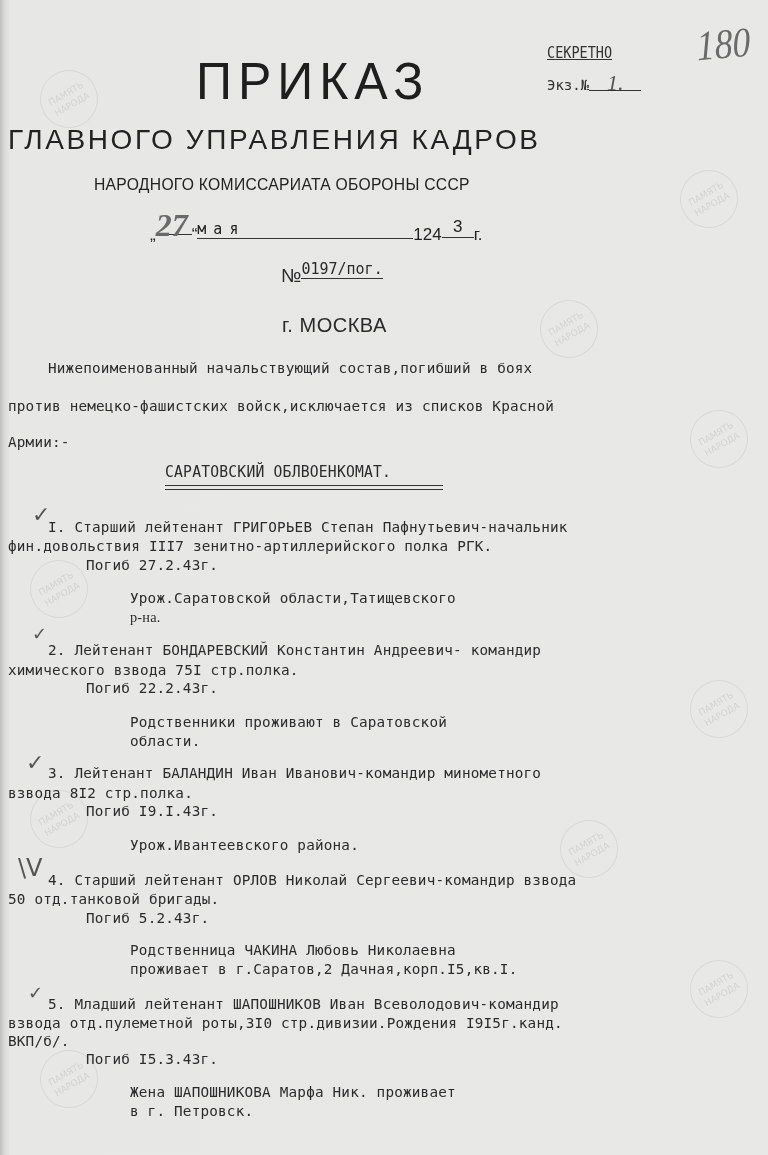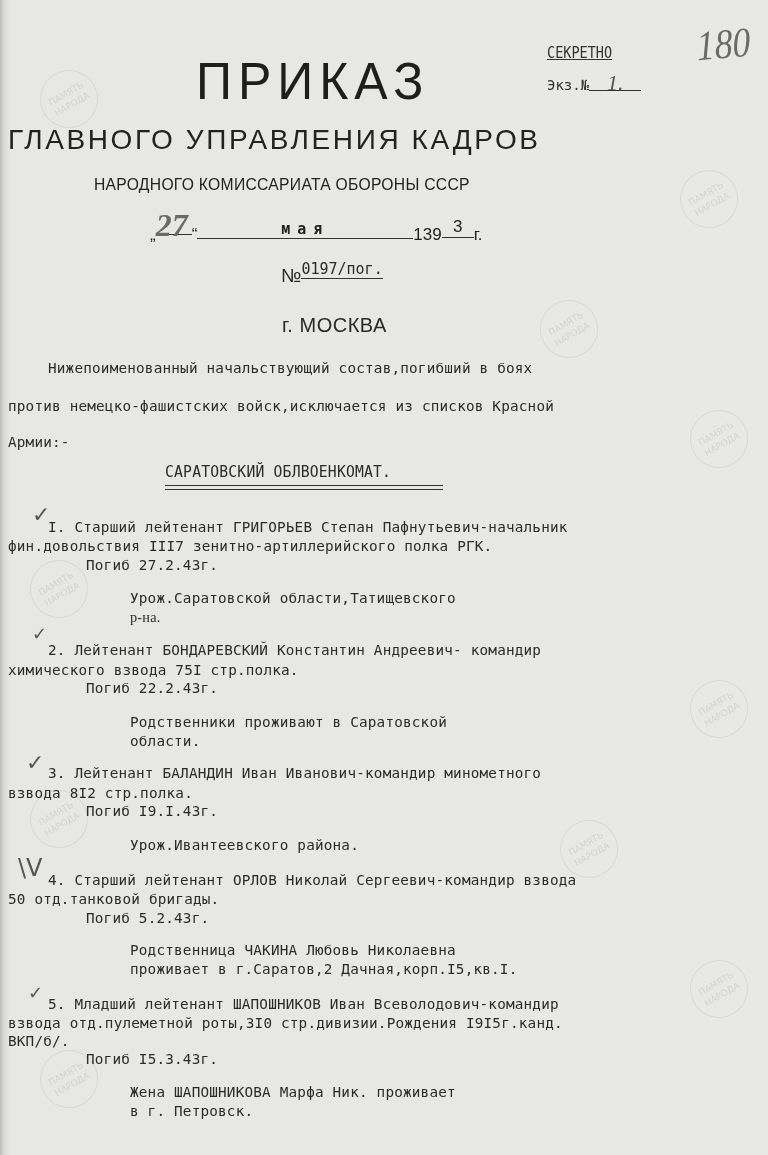--- a/index.html
+++ b/index.html
@@ -44,22 +44,22 @@
     font-size: 42px; color: #6a6a6a; transform: scaleX(0.85) rotate(-4deg);
   }
   .date-line { left: 150px; top: 220px; font-size: 17px; color: #222; }
   .date-line .q { font-family: "Liberation Sans", sans-serif; }
   .date-line .day {
     display: inline-block; width: 36px; border-bottom: 1px solid #333; 
     font-family: "Liberation Serif", serif; font-style: italic; font-weight: bold;
     font-size: 32px; color: #6a6a6a; line-height: 18px; position: relative; top: -4px;
   }
   .date-line .month {
-    display: inline-block; width: 216px; border-bottom: 1px solid #333; text-align: center;
-    letter-spacing: 7px; font-weight: bold; font-size: 15px; position: relative; top: -6px;
+    display: inline-block; width: 216px; border-bottom: 1px solid #333; 
+    letter-spacing: 7px; font-weight: normal; font-size: 15px; position: relative; top: -6px;
   }
   .date-line .year-suffix {
     display: inline-block; width: 32px; border-bottom: 1px solid #333; text-align: center;
     position: relative; top: -8px;
   }
   .order-no { left: 281px; top: 264px; font-size: 19px; }
   .order-no .val {
     display: inline-block; width: 82px; border-bottom: 1px solid #333; font-size: 15px;
     position: relative; top: -8px; text-align: left;
   }
@@ -96,21 +96,21 @@
   <div class="abs secret">СЕКРЕТНО</div>
   <div class="abs copy">
     <span>Экз.№</span><span class="num">1.</span>
   </div>
 
   <div class="abs title sans">ПРИКАЗ</div>
   <div class="abs subtitle sans">ГЛАВНОГО УПРАВЛЕНИЯ КАДРОВ</div>
   <div class="abs subtitle2 sans">НАРОДНОГО КОМИССАРИАТА ОБОРОНЫ СССР</div>
 
   <div class="abs date-line sans">
-    <span class="q">„</span><span class="day">27</span><span class="q">“</span><span class="month" style="font-family:'DejaVu Sans Mono',monospace;">мая</span><span>139</span><span class="year-suffix">3</span><span>г.</span>
+    <span class="q">„</span><span class="day">27</span><span class="q">“</span><span class="month" style="font-family:'DejaVu Sans Mono',monospace;">мая</span><span>124</span><span class="year-suffix">3</span><span>г.</span>
   </div>
 
   <div class="abs order-no">
     <span class="sans">№</span><span class="val">0197/пог.</span>
   </div>
 
   <div class="abs city sans">г. МОСКВА</div>
 
   <div class="abs tw" style="left:48px;top:359px;">Нижепоименованный начальствующий состав,погибший в боях</div>
   <div class="abs tw" style="left:8px;top:397px;">против немецко-фашистских войск,исключается из списков Красной</div>

